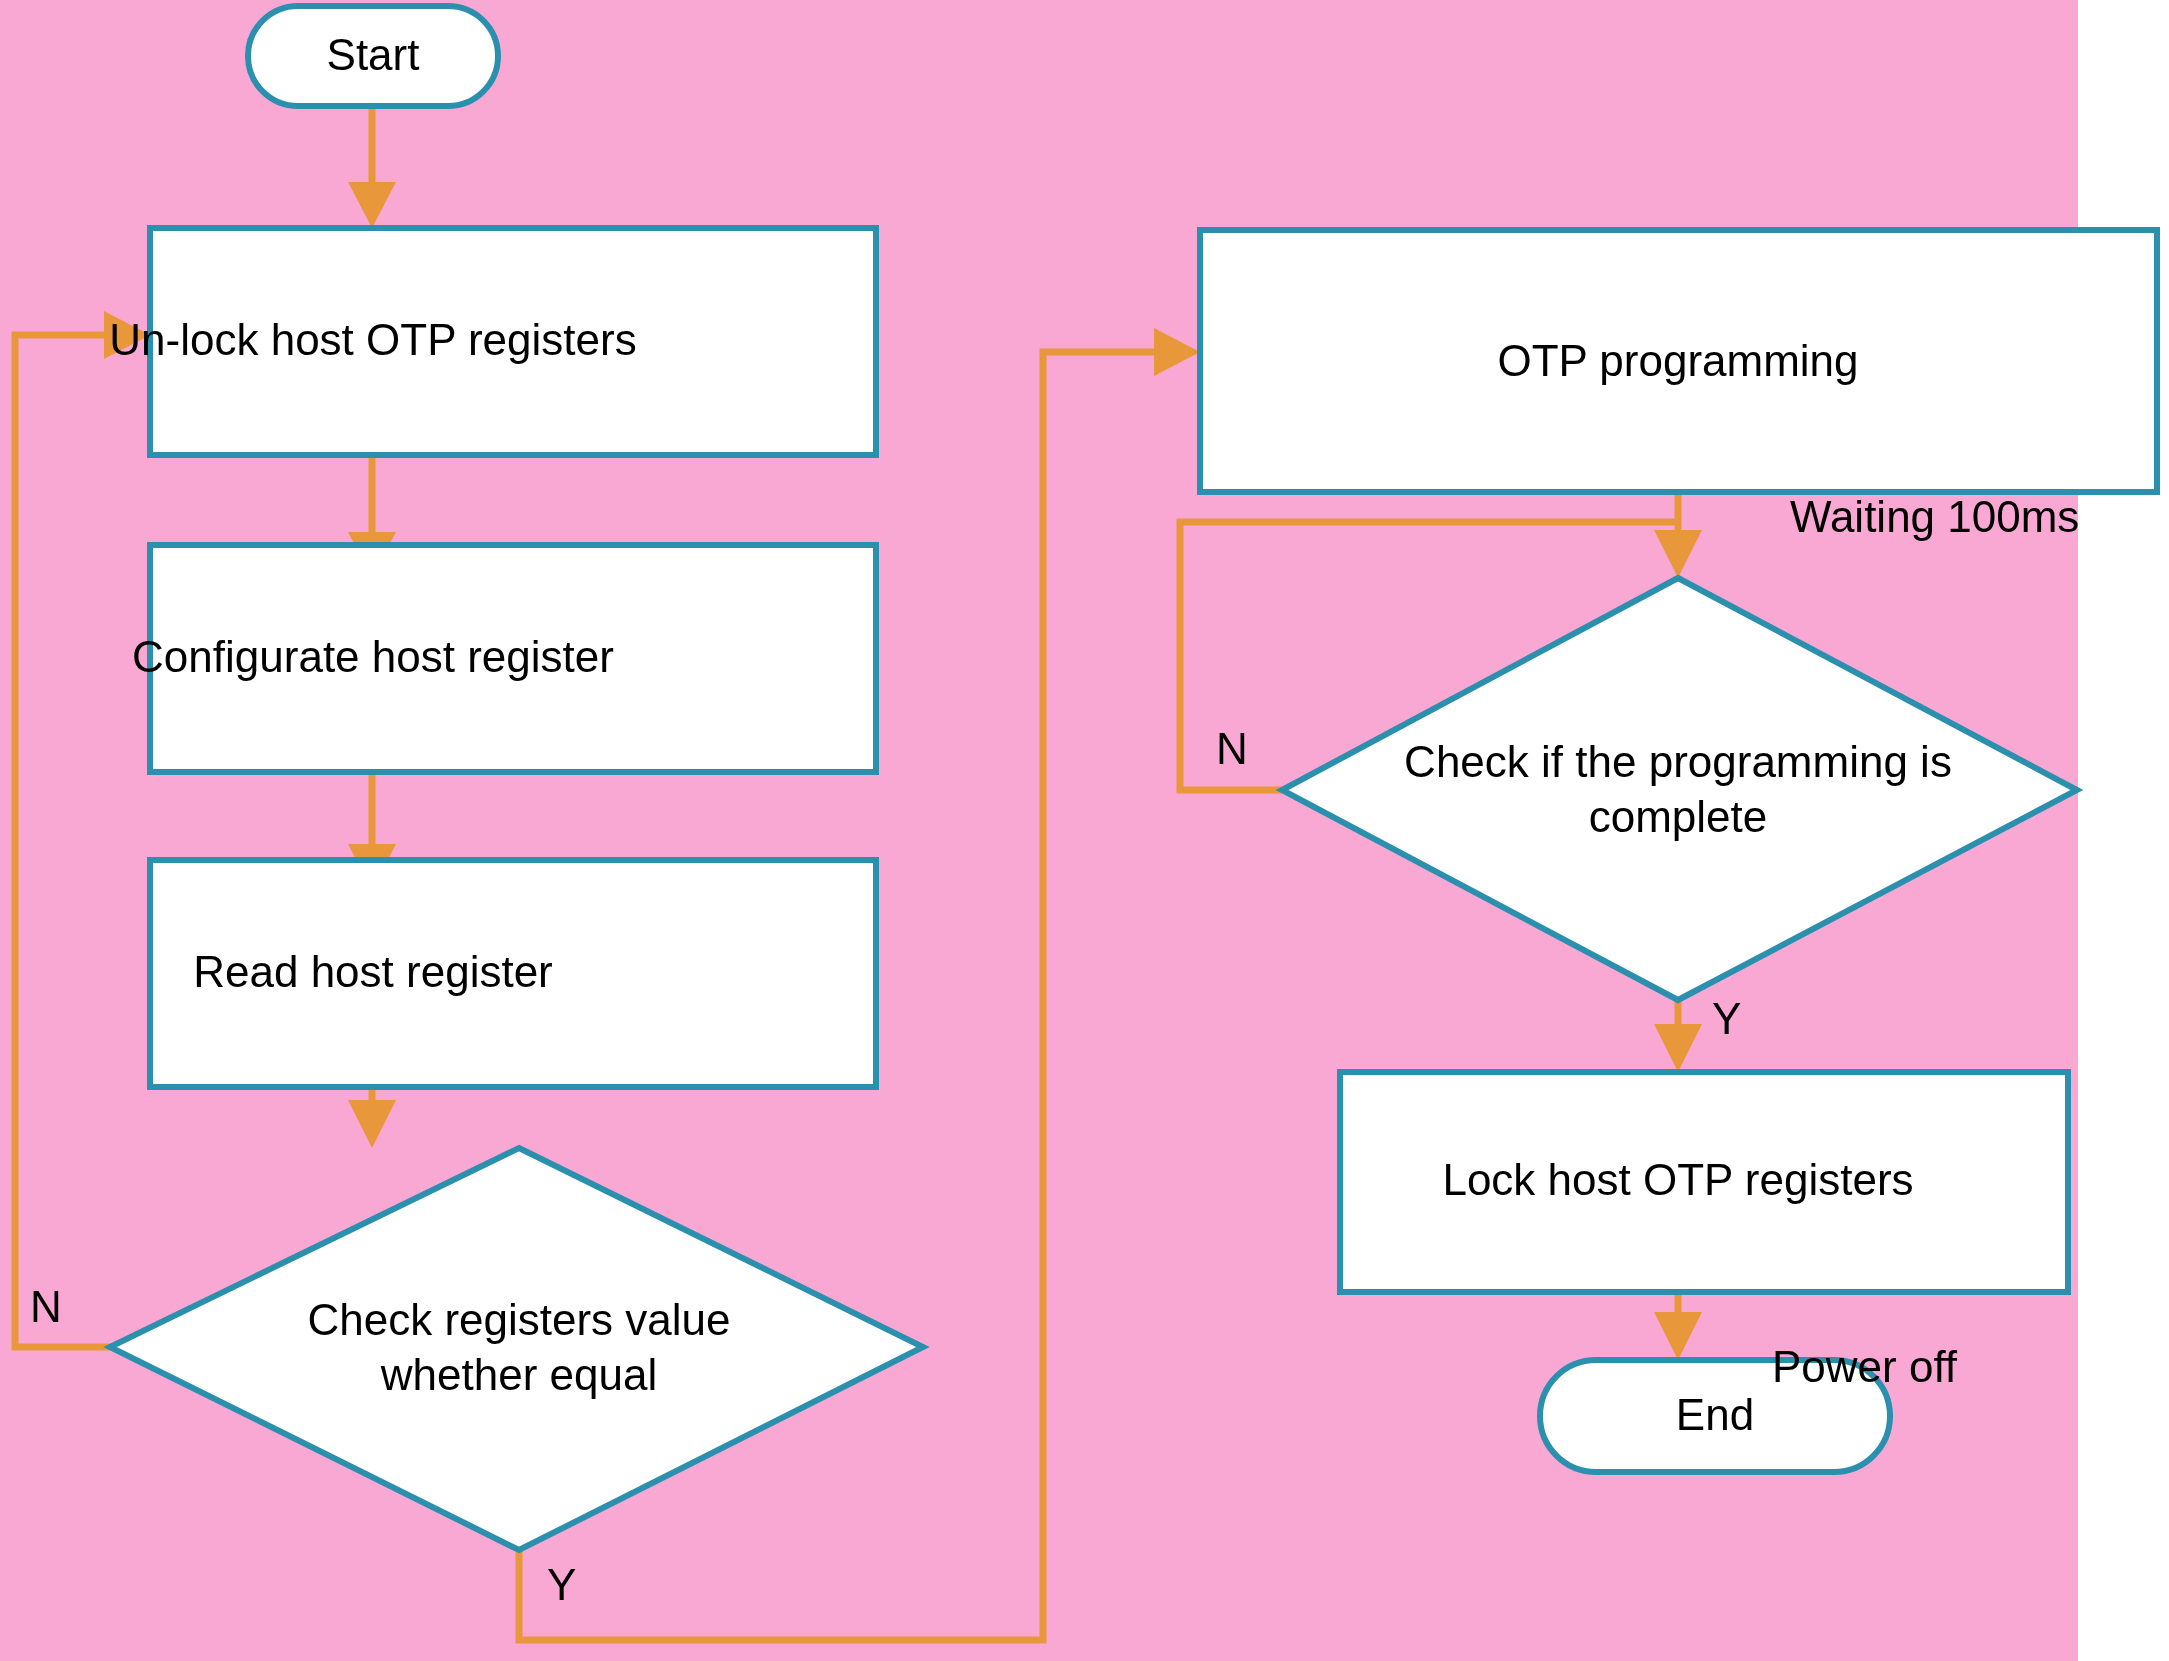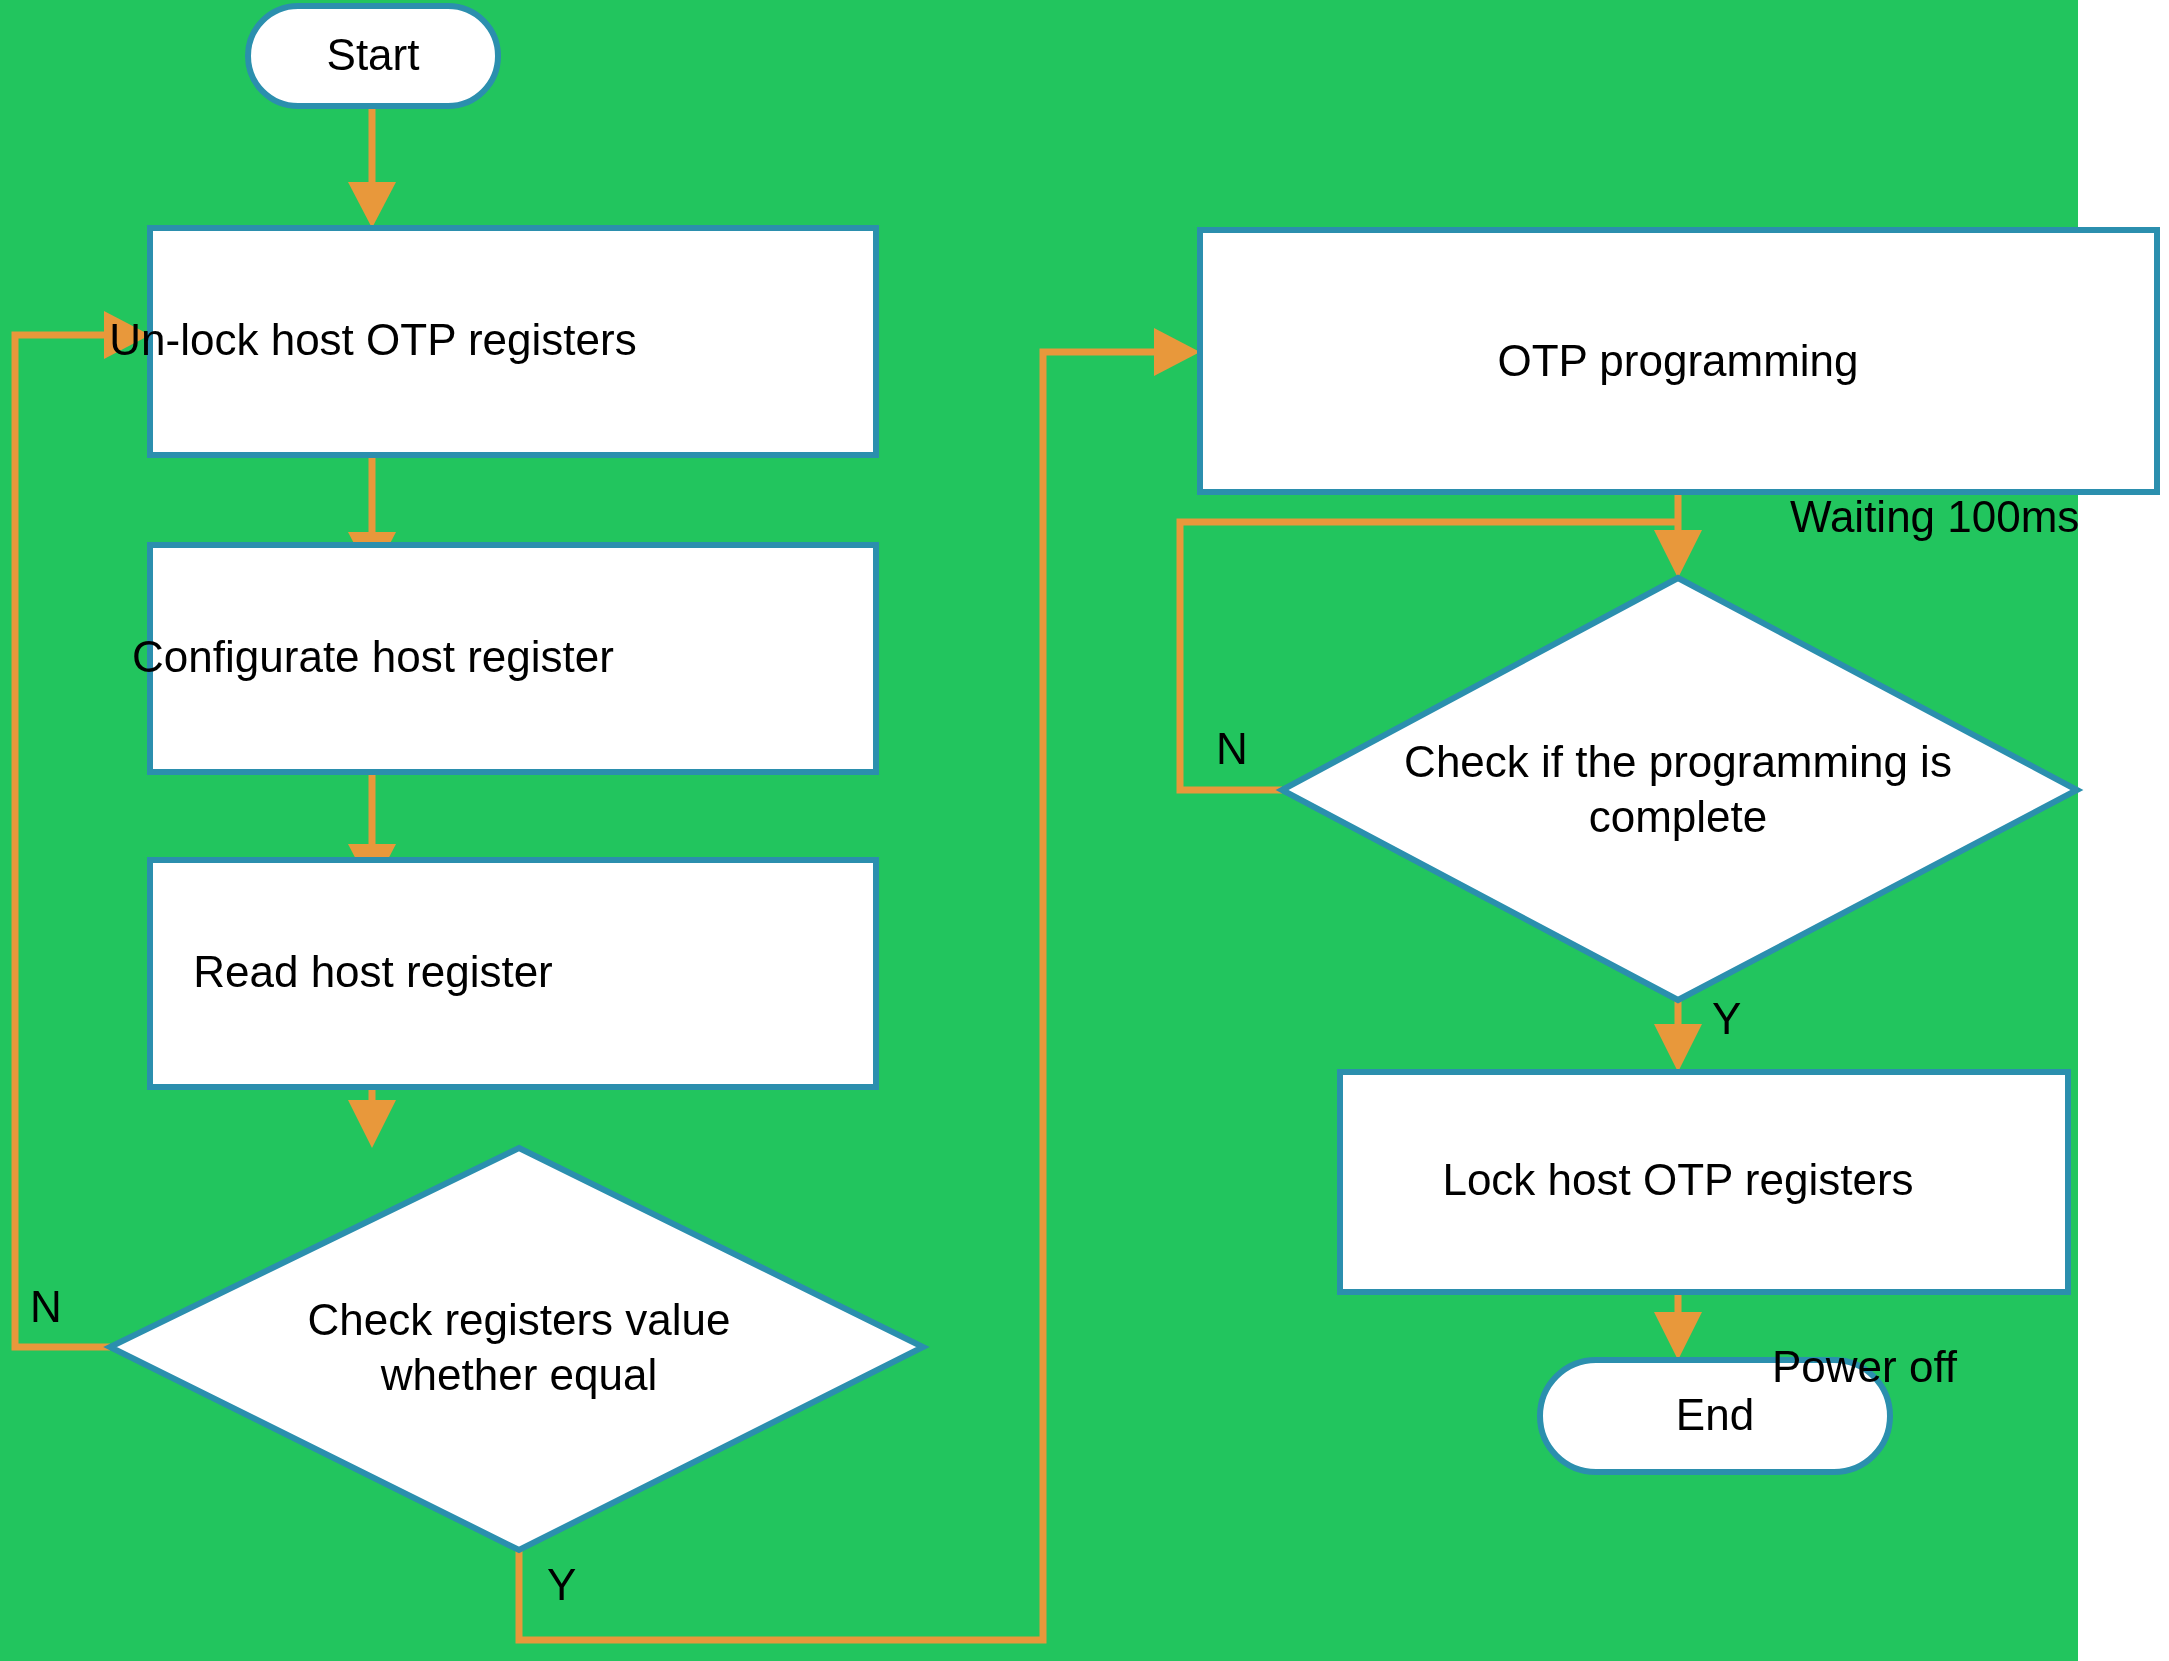--- a/index.html
+++ b/index.html
@@ -10,21 +10,21 @@
   body {
     width: 2169px;
     height: 1661px;
     font-family: "Liberation Sans", sans-serif;
     overflow: hidden;
   }
   #flow-root {
     position: relative;
     width: 2078px;
     height: 1661px;
-    background: #22c55e;
+    background: #f9a8d4;
   }
   svg#flow-svg {
     position: absolute;
     top: 0;
     left: 0;
     width: 2169px;
     height: 1661px;
     display: block;
   }
   .node-shape {

